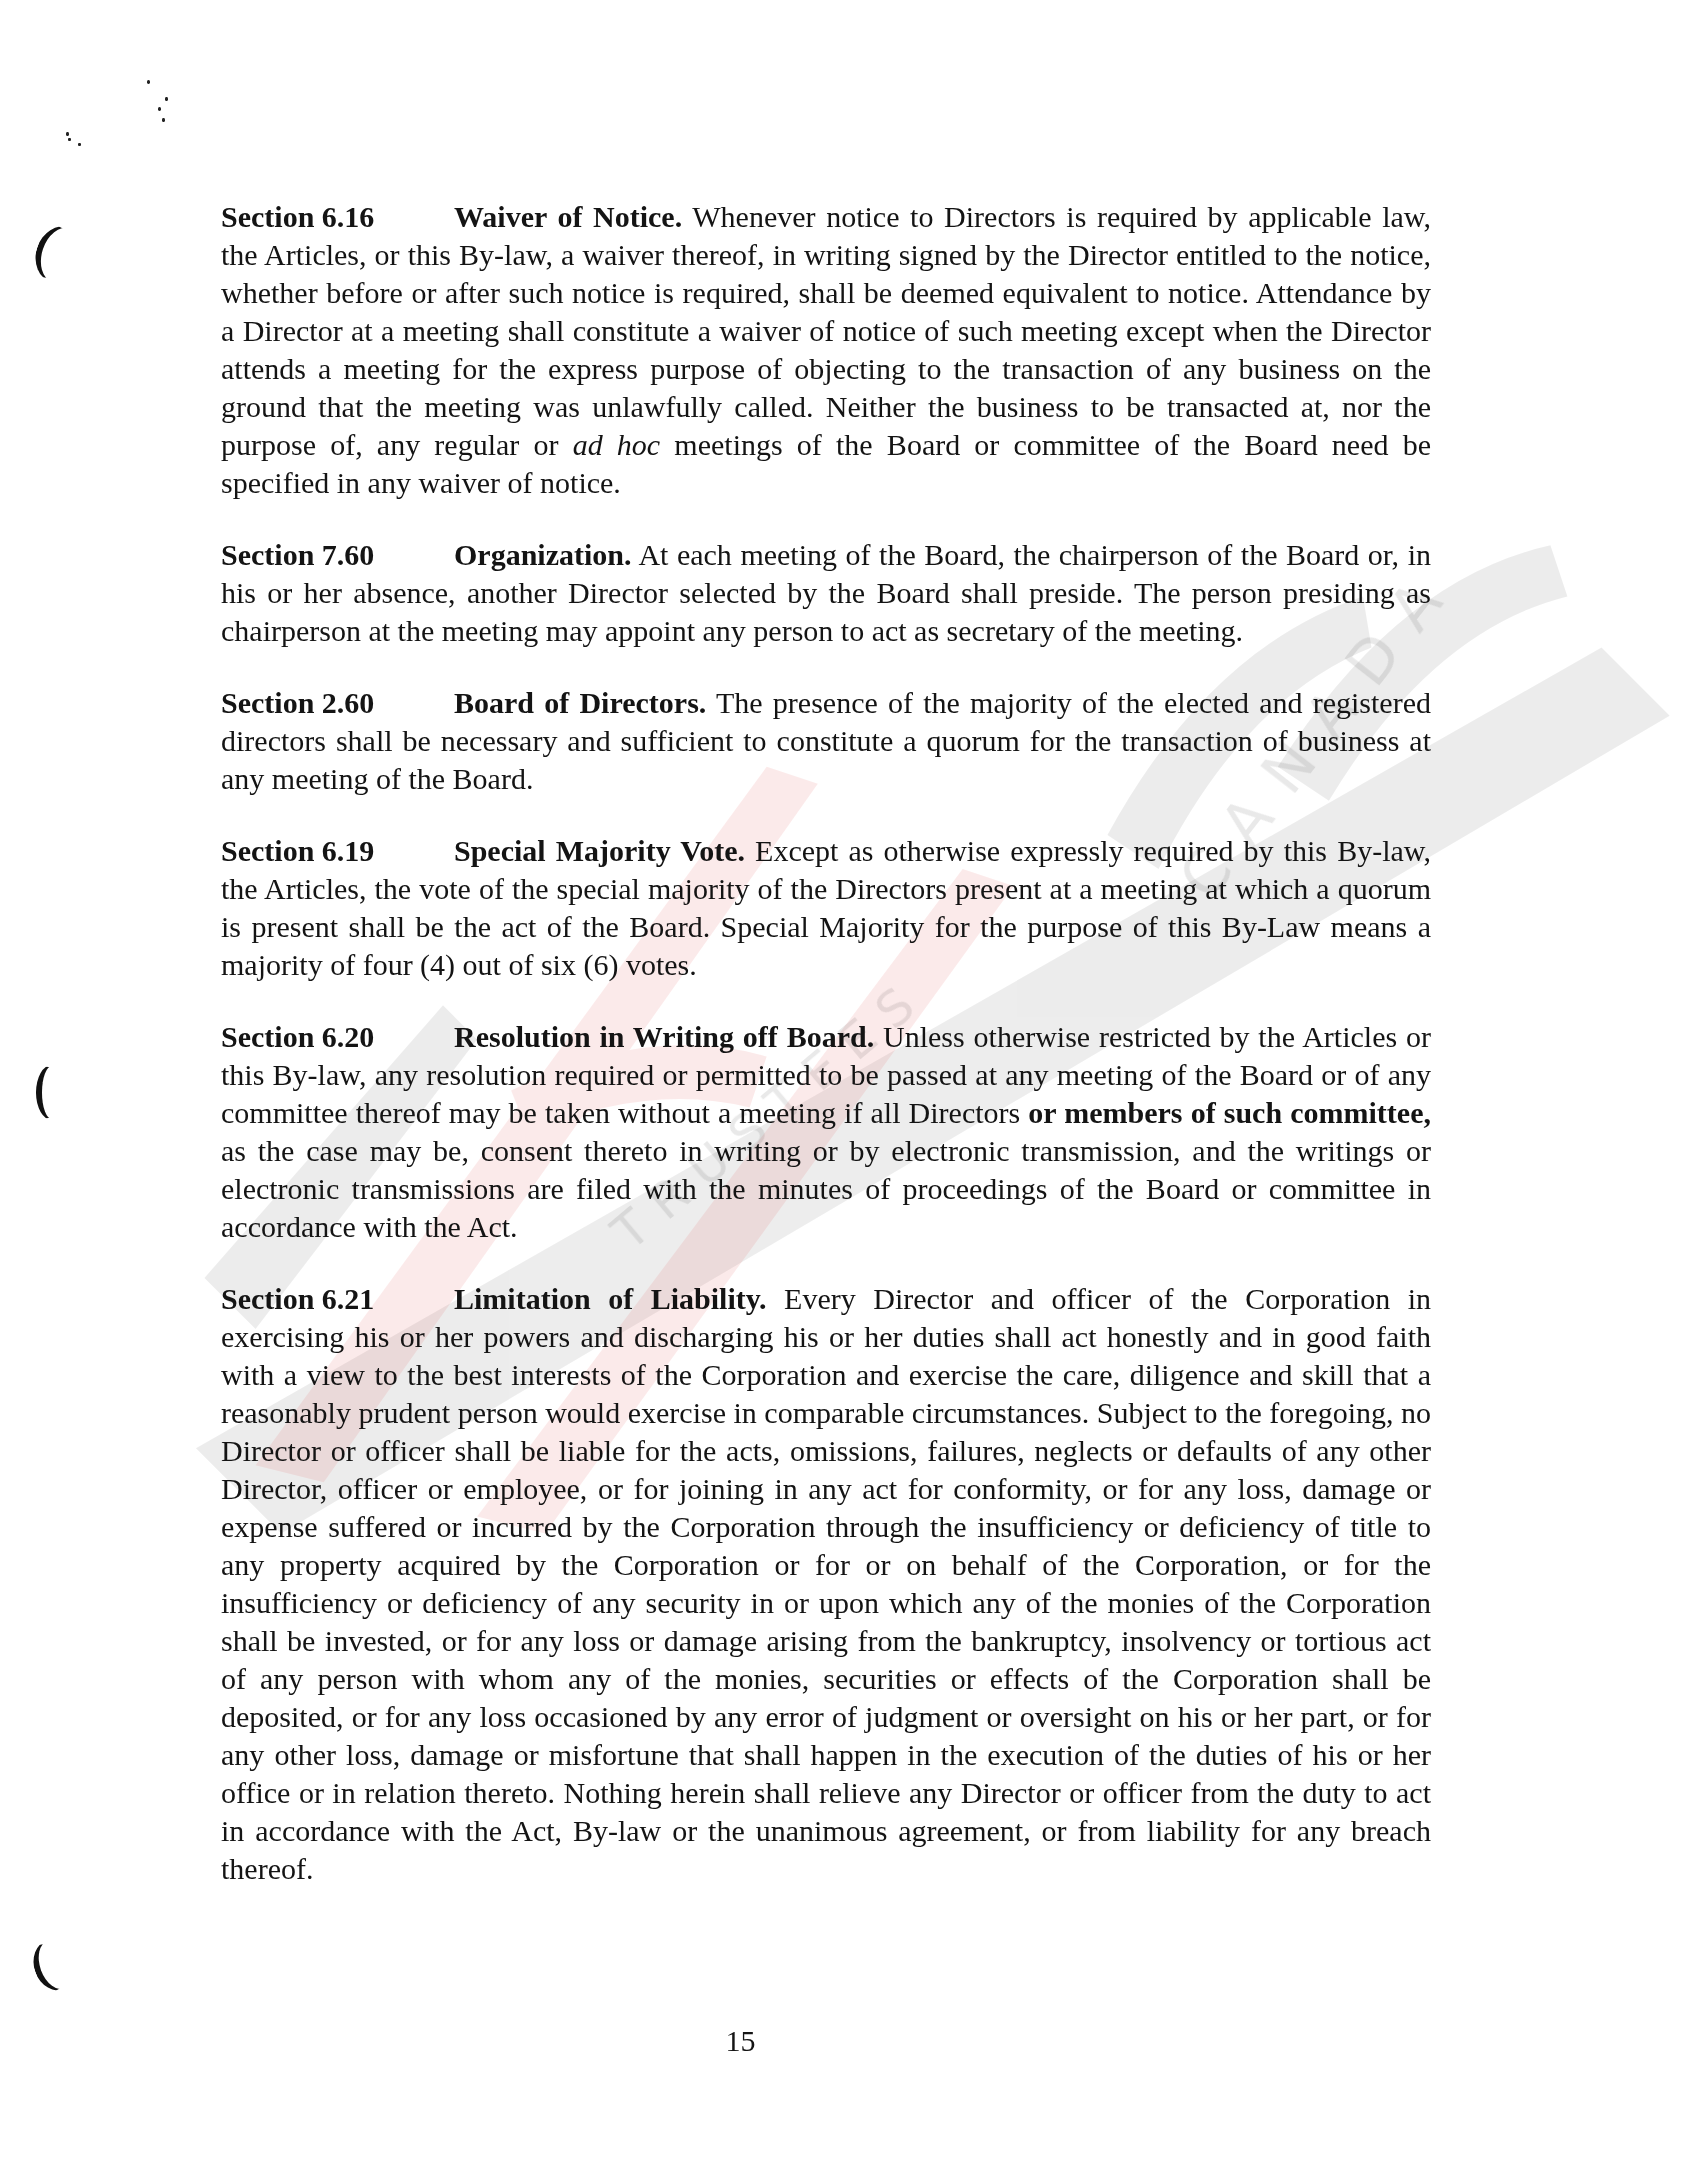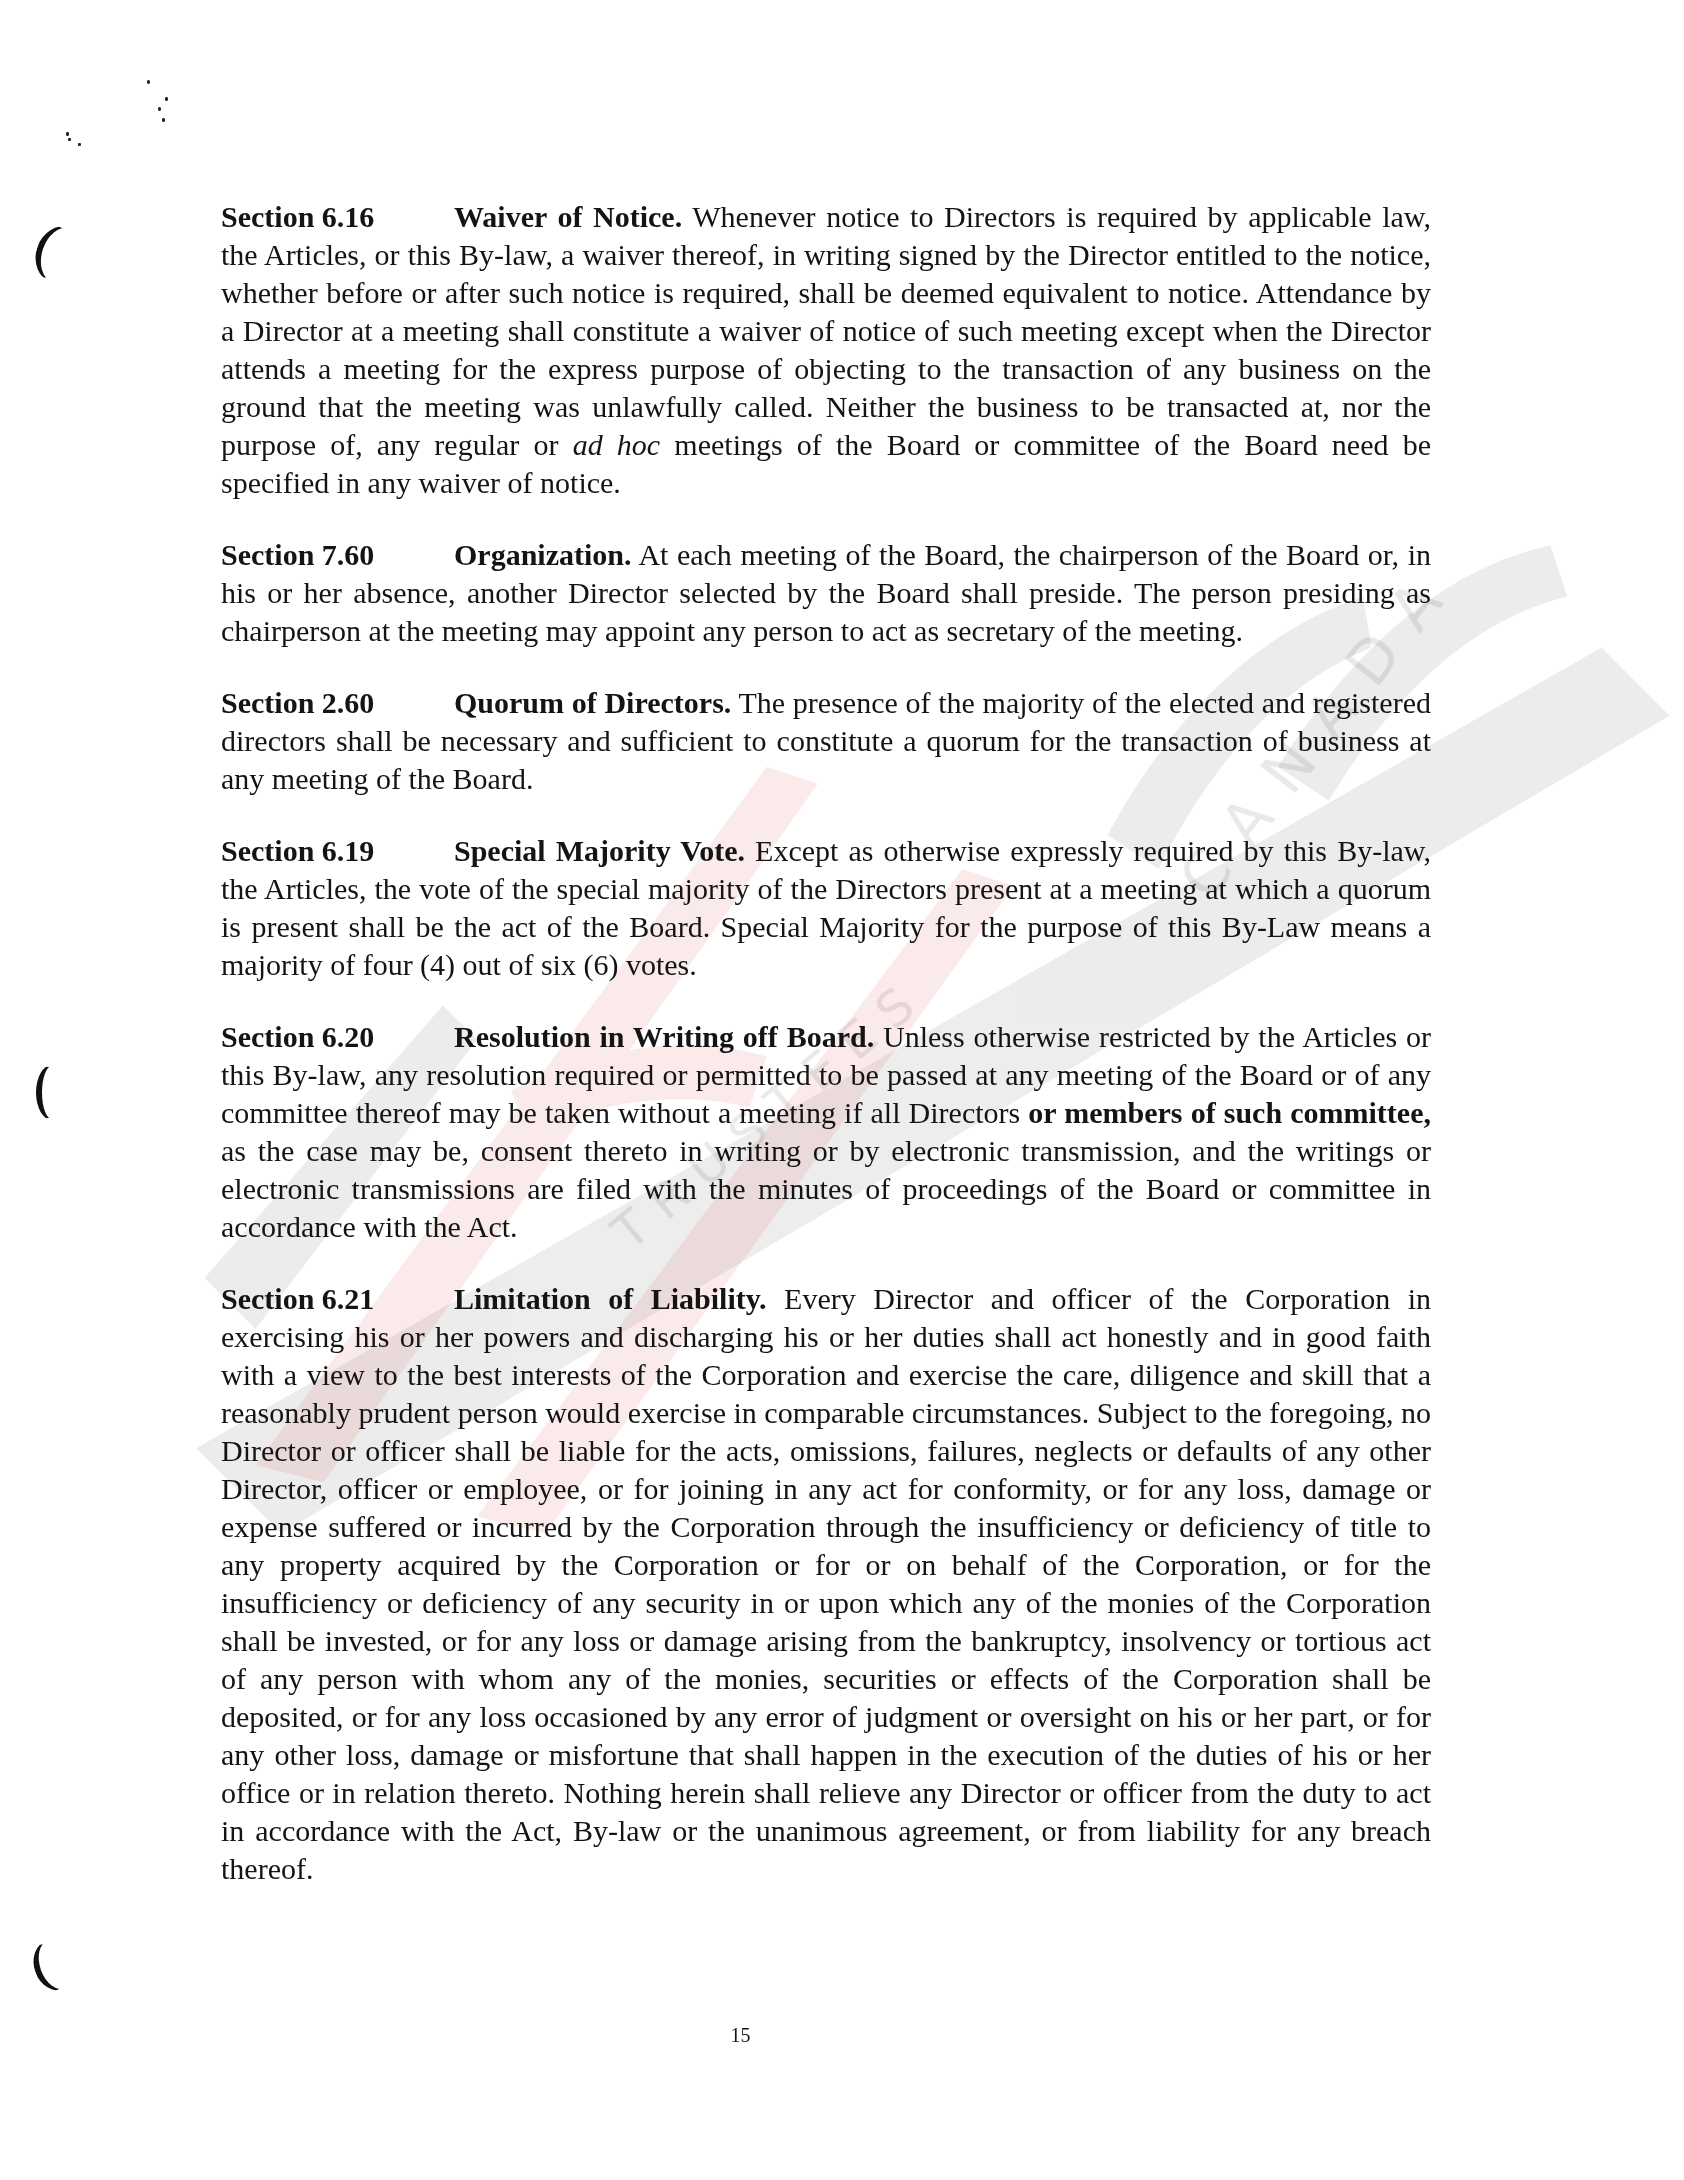--- a/index.html
+++ b/index.html
@@ -17,21 +17,21 @@
     font-size: 30px; line-height: 38px; color: #141414;
   }
   .section { margin: 0 0 34px 0; text-align: justify; text-align-last: left; }
   .sec-num { font-weight: bold; display: inline-block; width: 233px; }
   .sec-title { font-weight: bold; }
   .bold { font-weight: bold; }
   .it { font-style: italic; }
 
   .page-number {
     position: absolute; left: 0; width: 1481px; top: 2024px; text-align: center;
-    font-family: "Liberation Serif", "DejaVu Serif", serif; font-size: 20px; color: #141414;
+    font-family: "Liberation Serif", "DejaVu Serif", serif; font-size: 30px; color: #141414;
   }
 </style>
 </head>
 <body>
 
 <div class="page">
 
   <svg class="watermark" viewBox="0 0 1978 2560" xmlns="http://www.w3.org/2000/svg">
     <g opacity="0.07" fill="#000">
       <path d="M 230 1700 L 1880 760 L 1960 840 L 330 1800 Z"></path>
@@ -66,21 +66,21 @@
 
     <p class="section">
       <span class="sec-num">Section 6.16</span><span class="sec-title">Waiver of Notice.</span><span> Whenever notice to Directors is required by applicable law, the Articles, or this By-law, a waiver thereof, in writing signed by the Director entitled to the notice, whether before or after such notice is required, shall be deemed equivalent to notice. Attendance by a Director at a meeting shall constitute a waiver of notice of such meeting except when the Director attends a meeting for the express purpose of objecting to the transaction of any business on the ground that the meeting was unlawfully called. Neither the business to be transacted at, nor the purpose of, any regular or </span><span class="it">ad hoc</span><span> meetings of the Board or committee of the Board need be specified in any waiver of notice.</span>
     </p>
 
     <p class="section">
       <span class="sec-num">Section 7.60</span><span class="sec-title">Organization.</span><span> At each meeting of the Board, the chairperson of the Board or, in his or her absence, another Director selected by the Board shall preside. The person presiding as chairperson at the meeting may appoint any person to act as secretary of the meeting.</span>
     </p>
 
     <p class="section">
-      <span class="sec-num">Section 2.60</span><span class="sec-title">Quorum of Directors.</span><span> The presence of the majority of the elected and registered directors shall be necessary and sufficient to constitute a quorum for the transaction of business at any meeting of the Board.</span>
+      <span class="sec-num">Section 2.60</span><span class="sec-title">Board of Directors.</span><span> The presence of the majority of the elected and registered directors shall be necessary and sufficient to constitute a quorum for the transaction of business at any meeting of the Board.</span>
     </p>
 
     <p class="section">
       <span class="sec-num">Section 6.19</span><span class="sec-title">Special Majority Vote.</span><span> Except as otherwise expressly required by this By-law, the Articles, the vote of the special majority of the Directors present at a meeting at which a quorum is present shall be the act of the Board. Special Majority for the purpose of this By-Law means a majority of four (4) out of six (6) votes.</span>
     </p>
 
     <p class="section">
       <span class="sec-num">Section 6.20</span><span class="sec-title">Resolution in Writing off Board.</span><span> Unless otherwise restricted by the Articles or this By-law, any resolution required or permitted to be passed at any meeting of the Board or of any committee thereof may be taken without a meeting if all Directors </span><span class="bold">or members of such committee,</span><span> as the case may be, consent thereto in writing or by electronic transmission, and the writings or electronic transmissions are filed with the minutes of proceedings of the Board or committee in accordance with the Act.</span>
     </p>
 

